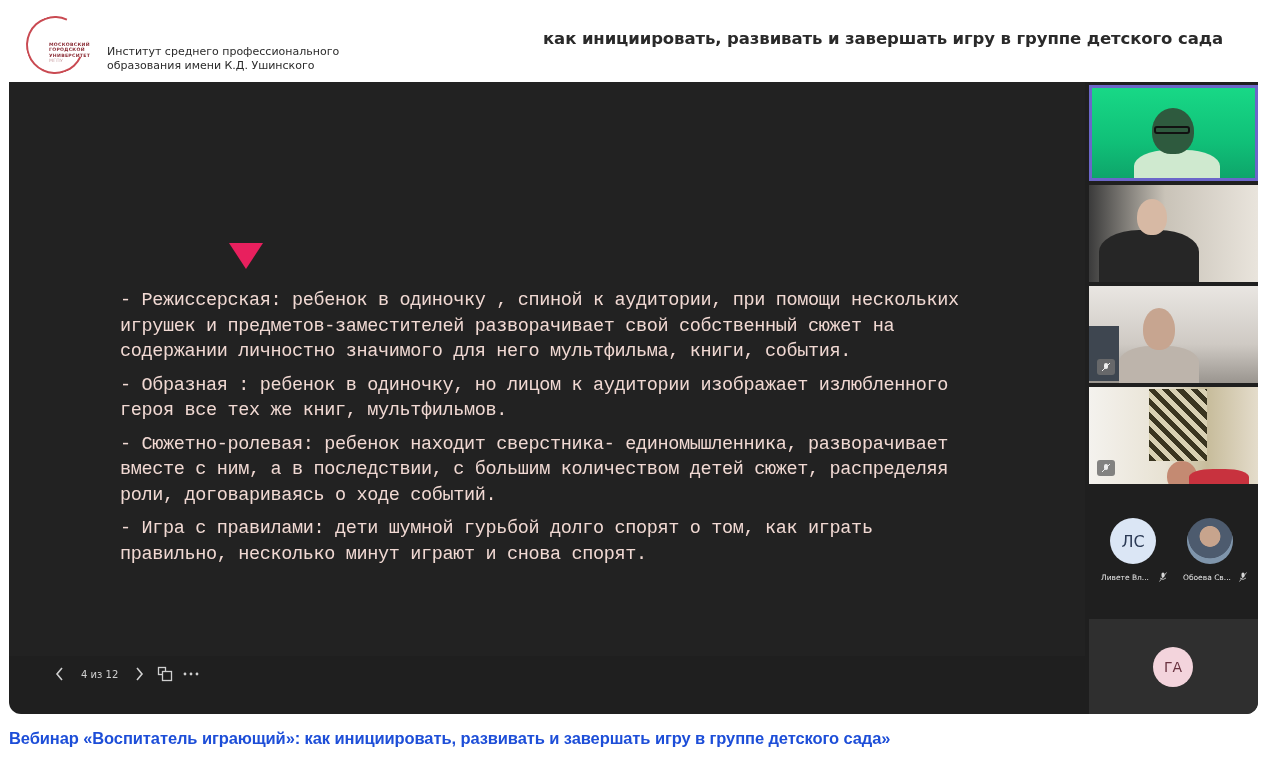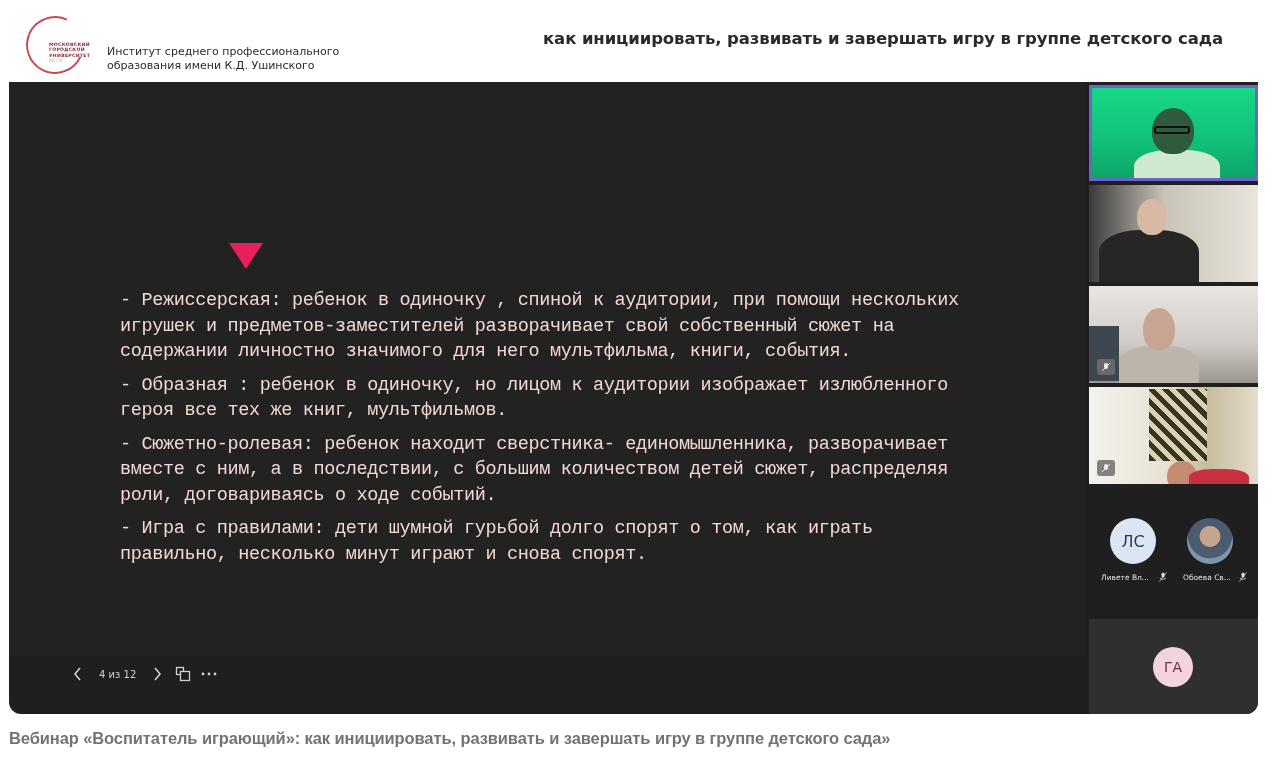--- a/index.html
+++ b/index.html
@@ -53,21 +53,21 @@
     text-shadow: 0 0 3px rgba(0,0,0,0.35);
   }
   .slide-body {
     position: absolute; left: 111px; top: 206px; width: 870px;
     color: #f1d9d3; font-size: 18.5px; line-height: 25.5px; font-family: Liberation Mono, monospace;
     letter-spacing: -0.35px;
   }
   .slide-body p { margin-bottom: 8px; }
 
   
-  .slide-controls { position: absolute; left: 56px; top: 578px; height: 28px; display: flex; align-items: center; color: #cfcfcf; justify-content: center; }
+  .slide-controls { position: absolute; left: 38px; top: 578px; height: 28px; display: flex; align-items: center; color: #cfcfcf; justify-content: center; }
   .ctrl-btn { width: 26px; height: 26px; display: flex; align-items: center; justify-content: center; cursor: pointer; }
   .page-ind { font-size: 10px; color: #d0d0d0; margin: 0 8px; font-family: "DejaVu Sans", sans-serif; }
 
   
   .tile {
     position: absolute; left: 1080px; width: 169px; background: #2a2a2a; overflow: hidden;
   }
   .tile-1 { top: 3px; height: 96px; border: 3px solid #6b66c9; background: linear-gradient(180deg,#18d886 0%,#10c078 60%,#0ea56a 100%); }
   .tile-2 { top: 103px; height: 97px; background: linear-gradient(90deg,#3b3b3b 0%,#c9c3b8 45%,#e9e4dc 100%); }
   .tile-3 { top: 204px; height: 97px; background: linear-gradient(180deg,#e9e6e2 0%,#cfcac4 60%,#9a958f 100%); }
@@ -95,21 +95,21 @@
   .mic-small { position: absolute; top: 70px; }
   .mic-small-1 { left: 70px; }
   .mic-small-2 { left: 150px; }
 
   .tile-ga { position: absolute; left: 1080px; top: 537px; width: 169px; height: 95px; background: #2f2f2f; }
   .avatar-ga { left: 64px; top: 28px; width: 40px; height: 40px; background: #f3d4dc; color: #6a3340; font-size: 14px; }
 
   
   .caption {
     position: absolute; left: 9px; top: 729px; font-size: 16.5px; font-weight: bold;
-    color: #737373; font-family: "Liberation Sans", sans-serif; letter-spacing: -0.1px;
+    color: #1d4ed8; font-family: "Liberation Sans", sans-serif; letter-spacing: -0.1px;
   }
 </style>
 </head>
 <body>
 
 <div class="banner">
   <div class="logo-circle"></div>
   <div class="logo-text">
     <div>МОСКОВСКИЙ</div>
     <div>ГОРОДСКОЙ</div>

